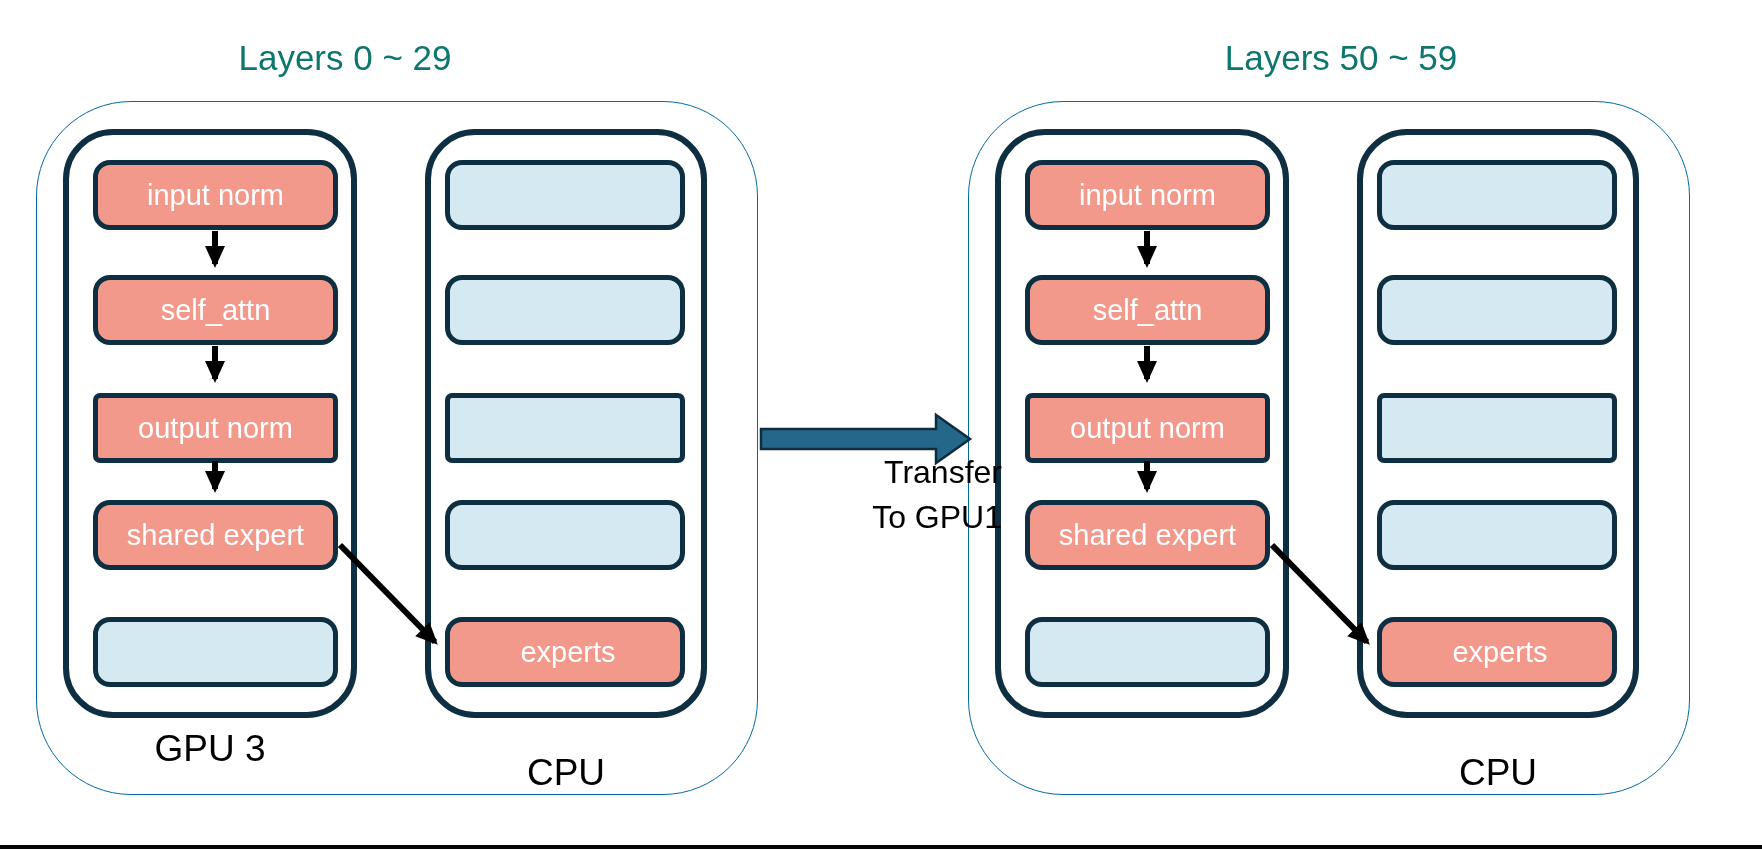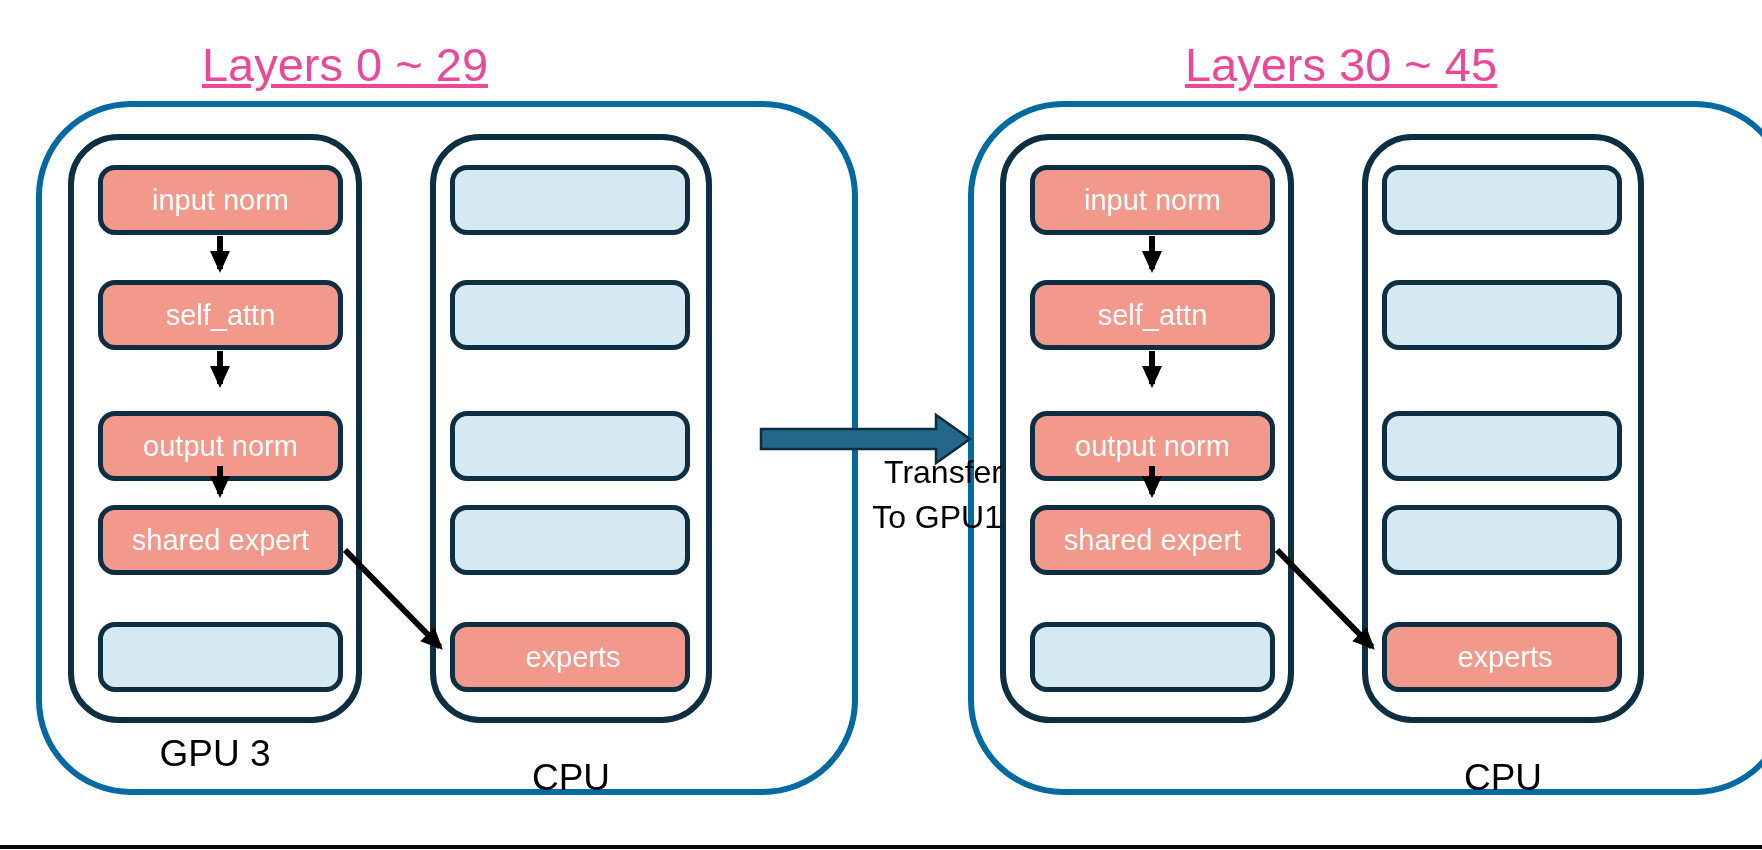--- a/index.html
+++ b/index.html
@@ -2,68 +2,68 @@
 <html><head>
 <meta charset="utf-8">
 <style>
   html,body { margin:0; padding:0; background:#fff; }
   .canvas {
     position:relative; width:1762px; height:850px; overflow:hidden;
     background:#ffffff; font-family:"Liberation Sans", sans-serif; color:#000;
   }
   .title {
     position:absolute; top:36px; width:690px; text-align:center;
-    font-size:47px; line-height:1.25; color:#ec4899;text-decoration:underline;
+    font-size:35px; line-height:1.25; color:#0f766e;
   }
   .title.left  { left:0px; }
   .title.right { left:996px; }
   .group {
-    position:absolute; top:101px; width:822px; height:694px;
-    box-sizing:border-box; border:6px solid #0369a1; border-radius:95px; background:#fff;
+    position:absolute; top:101px; width:722px; height:694px;
+    box-sizing:border-box; border:1px solid #0369a1; border-radius:95px; background:#fff;
   }
   .group.gleft  { left:36px; }
   .group.gright { left:968px; }
   .column {
     position:absolute; top:27px; height:589px; box-sizing:border-box;
     border:6px solid #0e2f42; border-radius:50px; background:#fff;
   }
   .col-gpu { left:26px;  width:294px; }
   .col-cpu { left:388px; width:282px; }
   .box {
     position:absolute; height:70px; box-sizing:border-box;
     border:5px solid #0e2f42; border-radius:17px;
     display:flex; align-items:center; justify-content:center;
     font-size:29px; white-space:nowrap;
   }
   .box.active   { background:#f2998c; color:#ffffff; }
   .box.inactive { background:#d4e9f1; color:#0e2f42; }
   .gpu-box { left:56px;  width:245px; }
   .cpu-box { left:408px; width:240px;padding-left:6px; }
-  .r0 { top:58px; } .r1 { top:173px; } .r2 { top:304px; } .r3 { top:398px;text-align:center; } .r4 { top:515px; }
+  .r0 { top:58px; } .r1 { top:173px; } .r2 { top:291px;border-radius:7px; } .r3 { top:398px;text-align:center; } .r4 { top:515px; }
   .dev-label {
     position:absolute; top:626px; width:294px; text-align:center;
     font-size:37px; color:#000;
   }
   .dev-label.under-gpu { left:26px; }
   .dev-label.under-cpu { left:382px;margin-top:24px; }
   .arrows-overlay { position:absolute; left:0; top:0; width:710px; height:682px; pointer-events:none; }
   .transfer-arrow-svg { position:absolute; left:758px; top:408px; }
   .transfer-label {
     position:absolute; left:782px; top:450px; width:220px;
     font-size:32px; line-height:45px; color:#000; text-align:right;
   }
   .bottom-line { position:absolute; left:0; top:845px; width:1762px; height:4px; background:#050505; }
 </style>
 </head>
 <body>
 
 <div class="canvas">
 
   <div class="title left">Layers 0 ~ 29</div>
-  <div class="title right">Layers 30 ~ 45</div>
+  <div class="title right">Layers 50 ~ 59</div>
 
   <div class="group gleft">
     <div class="column col-gpu"></div>
     <div class="column col-cpu"></div>
 
     <div class="box active gpu-box r0">input norm</div>
     <div class="box active gpu-box r1">self_attn</div>
     <div class="box active gpu-box r2">output norm</div>
     <div class="box active gpu-box r3">shared expert</div>
     <div class="box inactive gpu-box r4"></div>

